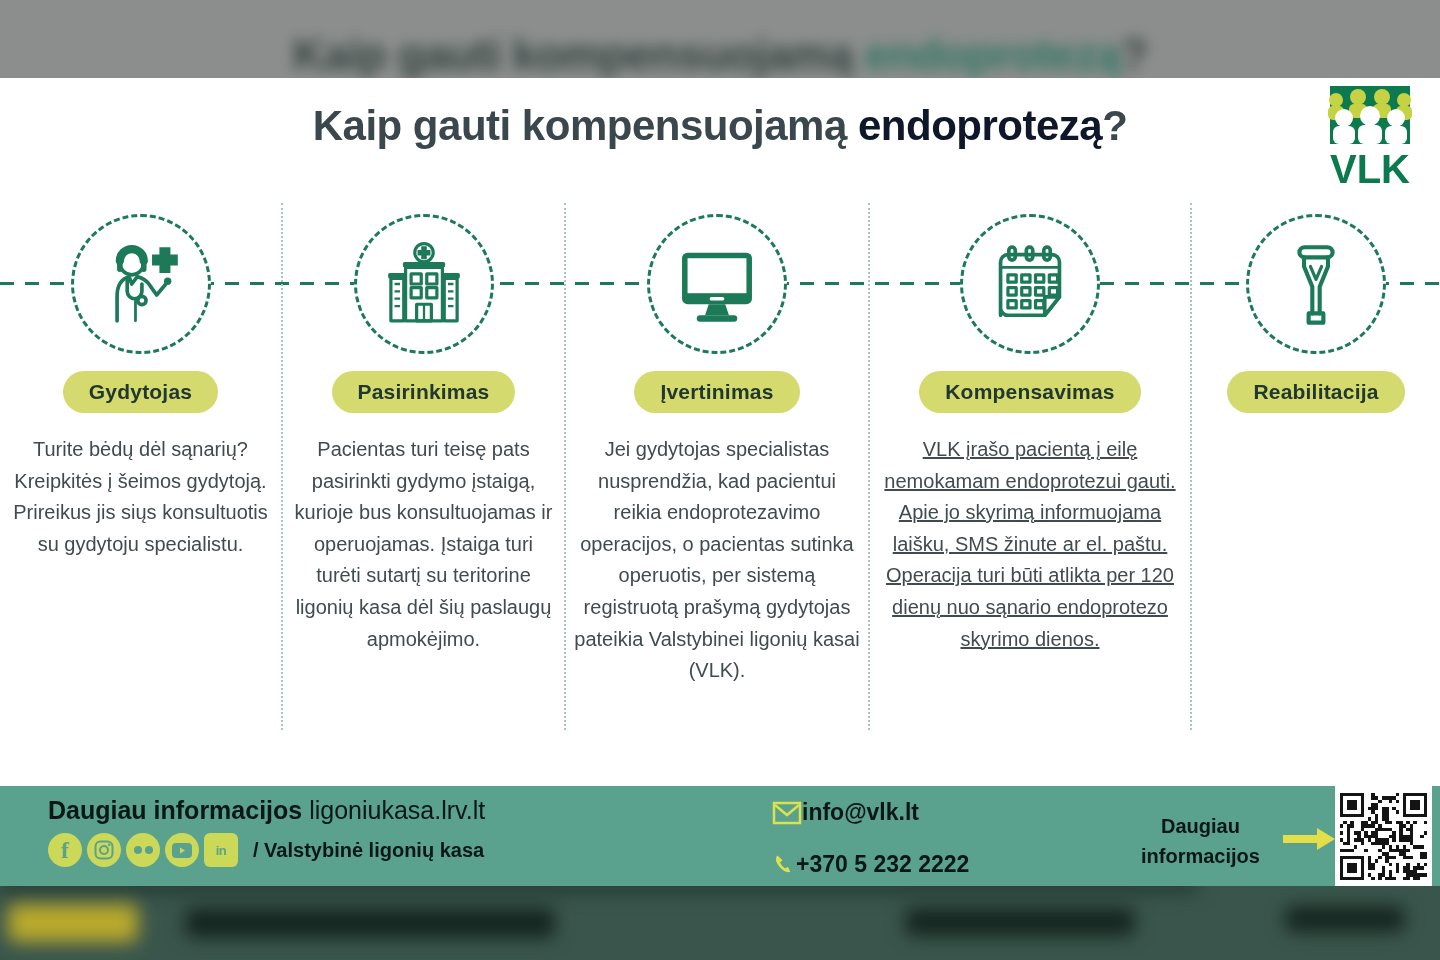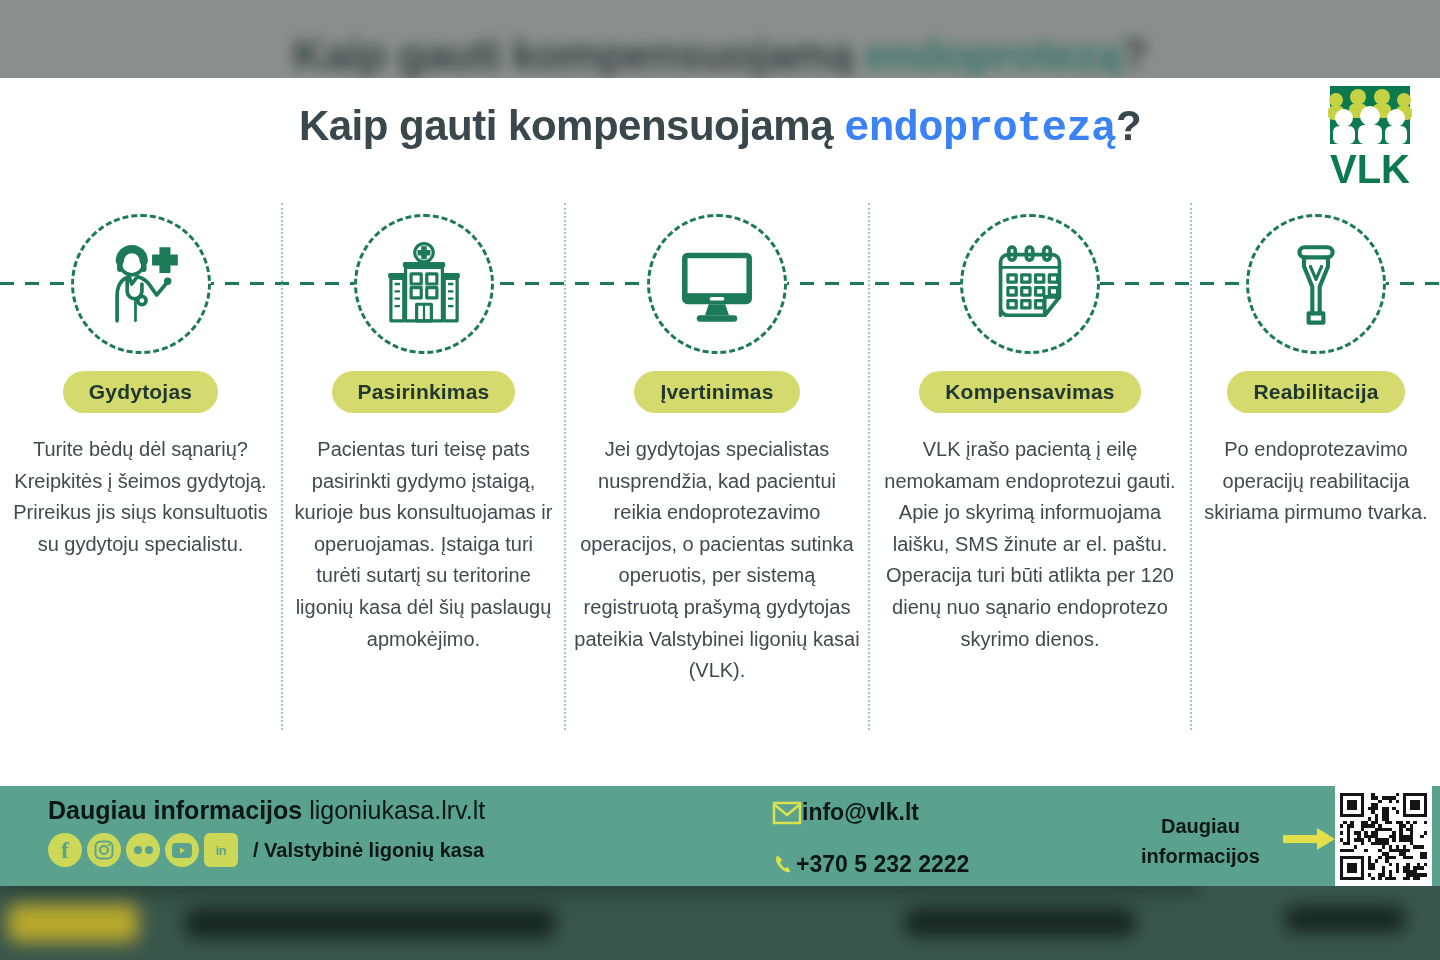--- a/index.html
+++ b/index.html
@@ -13,41 +13,41 @@
   .top-strip .blur-title { position:absolute; left:0; right:0; top:30px; text-align:center;
     font-size:44px; font-weight:bold; letter-spacing:-0.5px; filter:blur(7px); opacity:.8; white-space:nowrap; }
   .blur-title .t-dark { color:#20302e; }
   .blur-title .t-green { color:#1b6f58; }
 
   
   .card { position:absolute; left:0; top:78px; width:1440px; height:708px; background:#ffffff; }
 
   .title { position:absolute; left:0; right:0; top:24px; text-align:center;
     font-size:42px; font-weight:bold; letter-spacing:-0.5px; color:#3a474d; white-space:nowrap; }
-  .title .hl { color:#3b82f6;font-family:Liberation Mono, monospace; }
+  .title .hl { color:#0f172a; }
 
   .vlk-logo { position:absolute; right:20px; top:8px; width:100px; height:104px; }
 
   .hline { position:absolute; left:0; top:204px; width:1440px; height:3px;
     background:repeating-linear-gradient(90deg,#1c7a58 0 14px, transparent 14px 25px); }
 
   .steps { position:absolute; left:0; top:125px; width:1440px; height:527px;
     display:grid; grid-template-columns:283px 283px 304px 322px 248px; }
   .step-col { position:relative; padding-top:11px; text-align:center; }
   .step-col.divided { border-right:2px dotted #9ecaba; }
 
   .icon-circle { width:140px; height:140px; margin:0 auto; border:3px dashed #1c7a58;
     border-radius:50%; background:#fff; position:relative; display:flex; align-items:center; justify-content:center; }
   .icon-circle svg { width:92px; height:92px; }
 
   .pill { display:inline-block; margin-top:17px; background:#d5da6e; color:#21382f;
     font-weight:bold; font-size:21px; padding:9px 26px; border-radius:24px; letter-spacing:0.2px; }
 
   .step-text { margin-top:21px; padding:0 7px; font-size:20px; line-height:1.58; color:#414a4e; }
-  .step-col:nth-child(4) .step-text { padding:0 9px; }
+  .step-col:nth-child(4) .step-text { padding:0 9px;text-decoration:underline; }
   .step-col:nth-child(5) .step-text { padding:0 4px; }
 
   
   .footer { position:absolute; left:0; top:786px; width:1440px; height:100px; background:#5aa28e; color:#0b1714; }
 
   .f-left { position:absolute; left:48px; top:10px; }
   .f-line1 { font-size:25px; white-space:nowrap; }
   .f-line1 .bold { font-weight:bold; }
   .f-social-row { margin-top:8px; display:flex; align-items:center; gap:5px; }
   .s-icon { width:34px; height:34px; border-radius:50%; background:#ccd958; display:flex;
@@ -216,21 +216,20 @@
         <div class="icon-circle">
           <svg viewBox="0 0 100 100" fill="none" stroke="#1c7a58" stroke-width="4.5" stroke-linejoin="round" stroke-linecap="round">
             <rect x="32" y="10" width="36" height="11" rx="5.5"></rect>
             <path d="M37 21 v10 l9 22 v29"></path>
             <path d="M63 21 v10 l-9 22 v29"></path>
             <path d="M44 31 l6 14 l6 -14" stroke-width="3.5"></path>
             <rect x="42" y="82" width="16" height="10"></rect>
           </svg>
         </div>
         <div class="pill">Reabilitacija</div>
-        <div class="step-text">Po endoprotezavimo operacijų reabilitacija skiriama pirmumo tvarka.</div>
       </div>
 
     </div>
   </div>
 
   <div class="footer">
 
     <div class="f-left">
       <div class="f-line1">
         <span class="bold">Daugiau informacijos</span>

